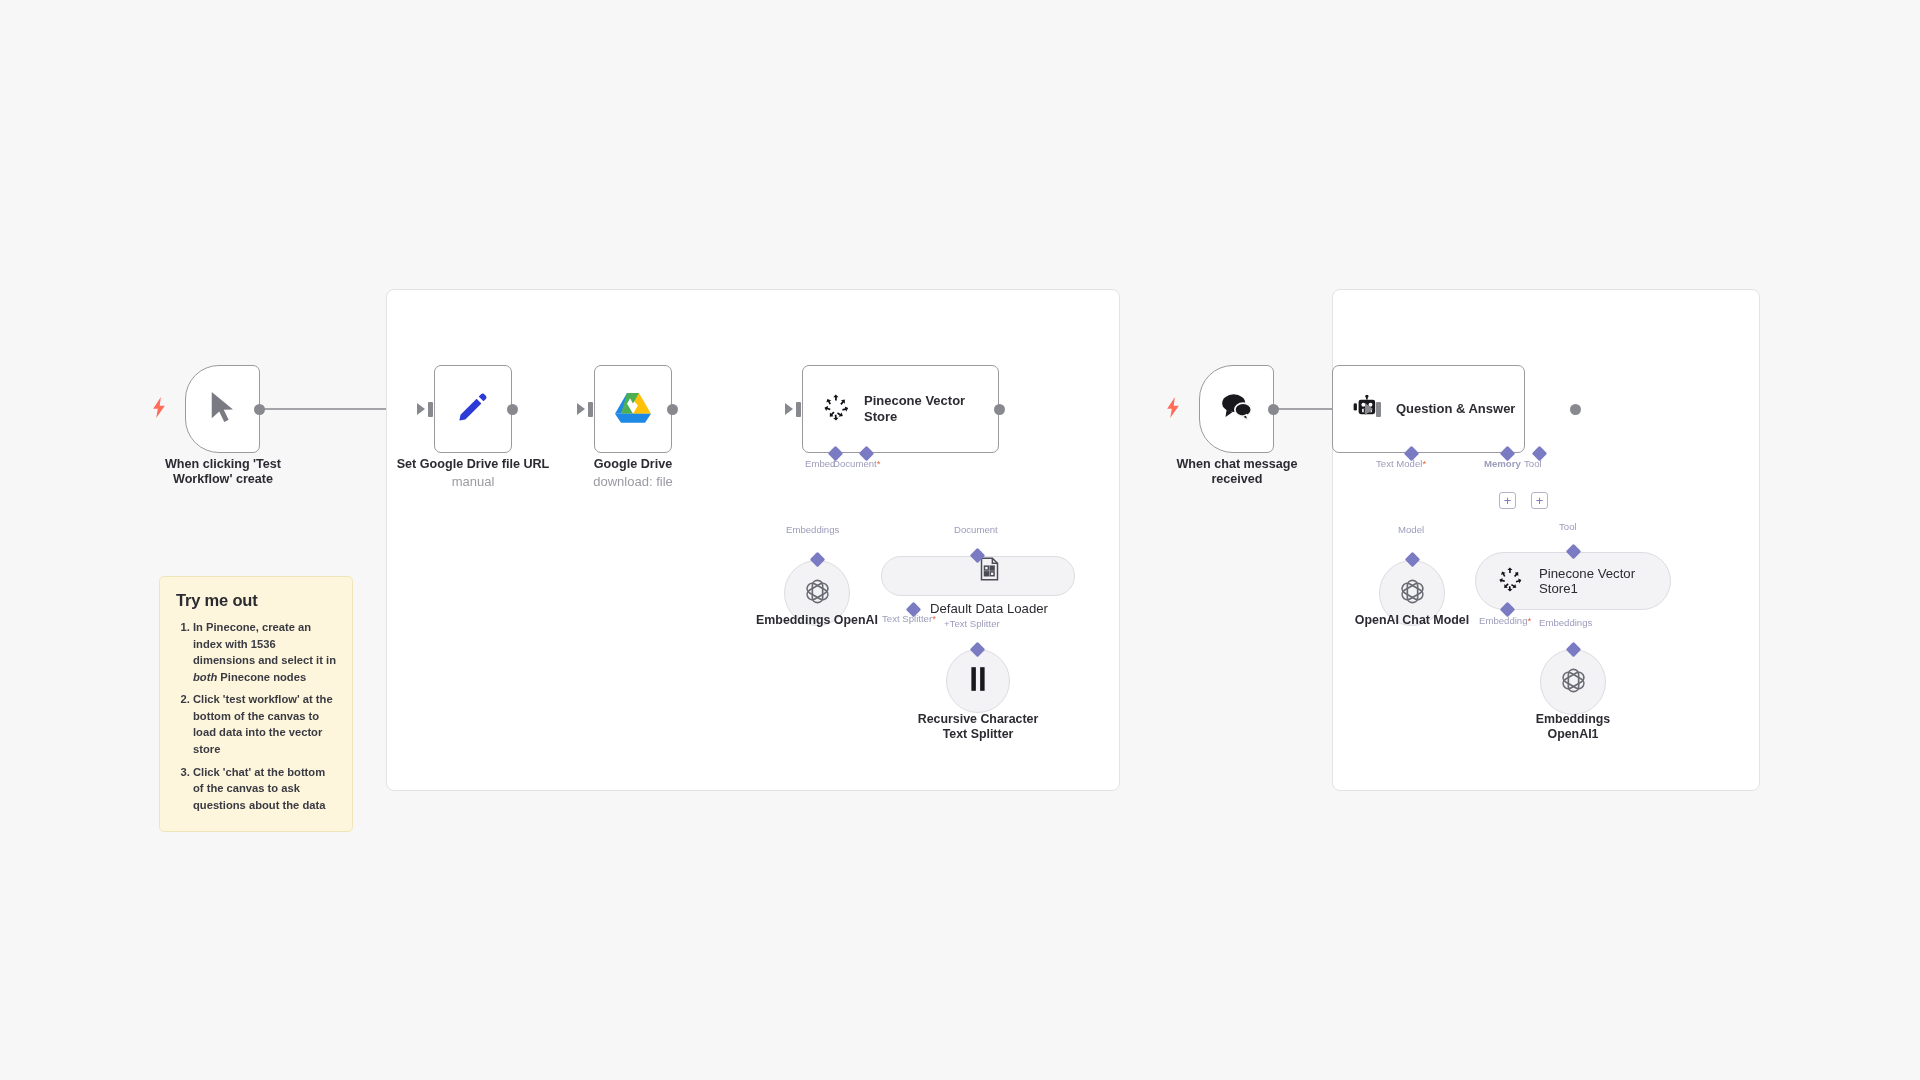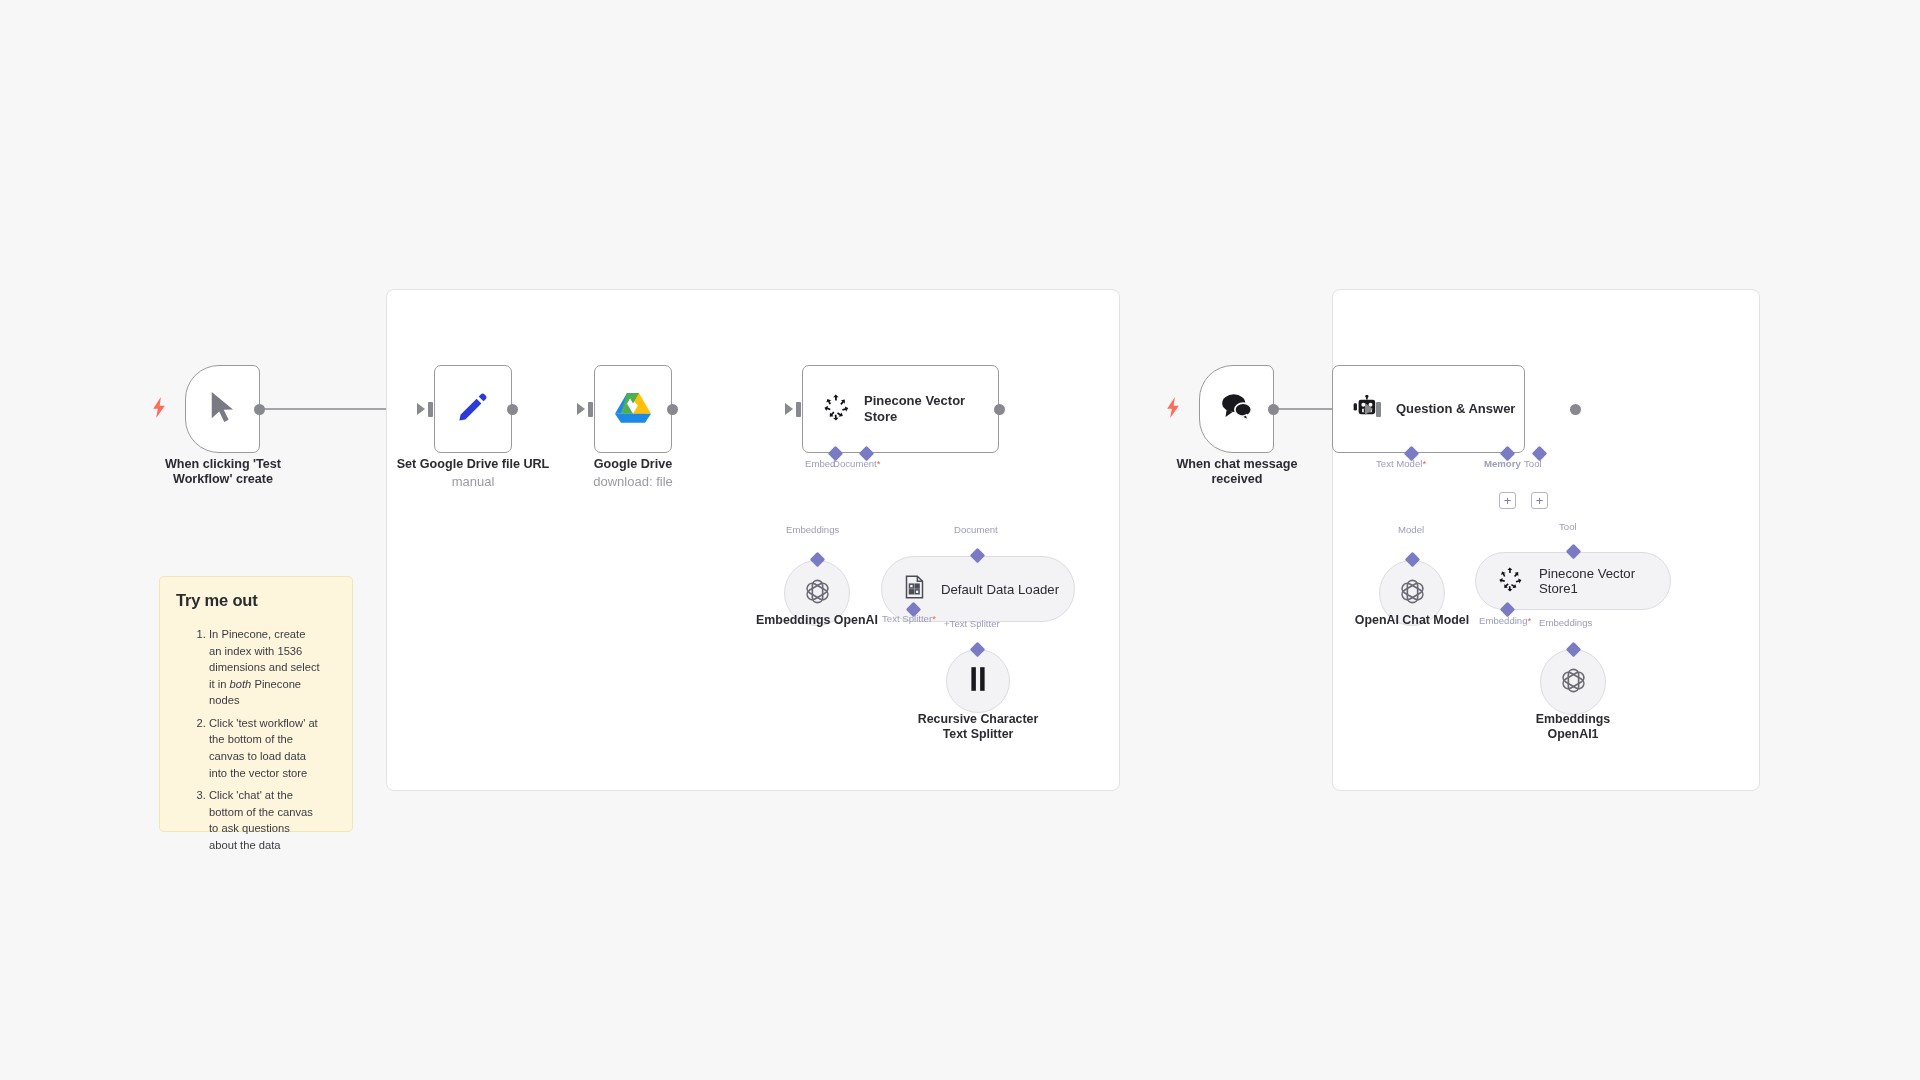--- a/index.html
+++ b/index.html
@@ -205,25 +205,26 @@
     z-index: 5;
   }
   .sticky h2 {
     margin: 0 0 9px 0;
     font-size: 16.5px;
     font-weight: bold;
     color: #2b2b32;
     letter-spacing: -0.2px;
   }
   .sticky ol {
-    margin: 16px;
+    margin: 0;
     padding-left: 17px;
     font-size: 11.2px;
     color: #3a3a42;
     line-height: 1.48;
+    font-weight: bold;
   }
   .sticky li { margin-bottom: 6px; }
   .sticky li:last-child { margin-bottom: 0; }
   .sticky em { font-style: italic; }
 </style>
 </head>
 <body>
 
 <div id="canvas">
 
@@ -375,21 +376,21 @@
       </span>
     </div>
     <div class="port-diamond" style="left:812px; top:554px;"></div>
     <div class="port-caption" style="left:786px; top:524px;">
       <span>Embeddings</span>
     </div>
     <div class="subnode-label" style="left:727px; top:613px; width:180px;">Embeddings OpenAI</div>
   </div>
 
   <div class="node" style="left:0; top:0;">
-    <div class="subnode-pill" style="left:881px; top:556px; width:194px; height:66px;">
+    <div class="subnode-pill" style="left:881px; top:556px; width:194px; height:40px;flex-direction:column;">
       <span>
         <svg width="21" height="24" viewBox="0 0 18 21" fill="none" stroke="#4c4c55" stroke-width="1.3">
           <path d="M2 1 L11.5 1 L16 5.5 L16 20 L2 20 Z"></path>
           <path d="M11.5 1 L11.5 5.5 L16 5.5"></path>
           <rect x="4.6" y="8" width="3.4" height="3.4"></rect>
           <rect x="9.6" y="8" width="3.4" height="3.4" fill="#4c4c55"></rect>
           <rect x="4.6" y="13" width="3.4" height="3.4" fill="#4c4c55"></rect>
           <rect x="9.6" y="13" width="3.4" height="3.4"></rect>
         </svg>
       </span>

